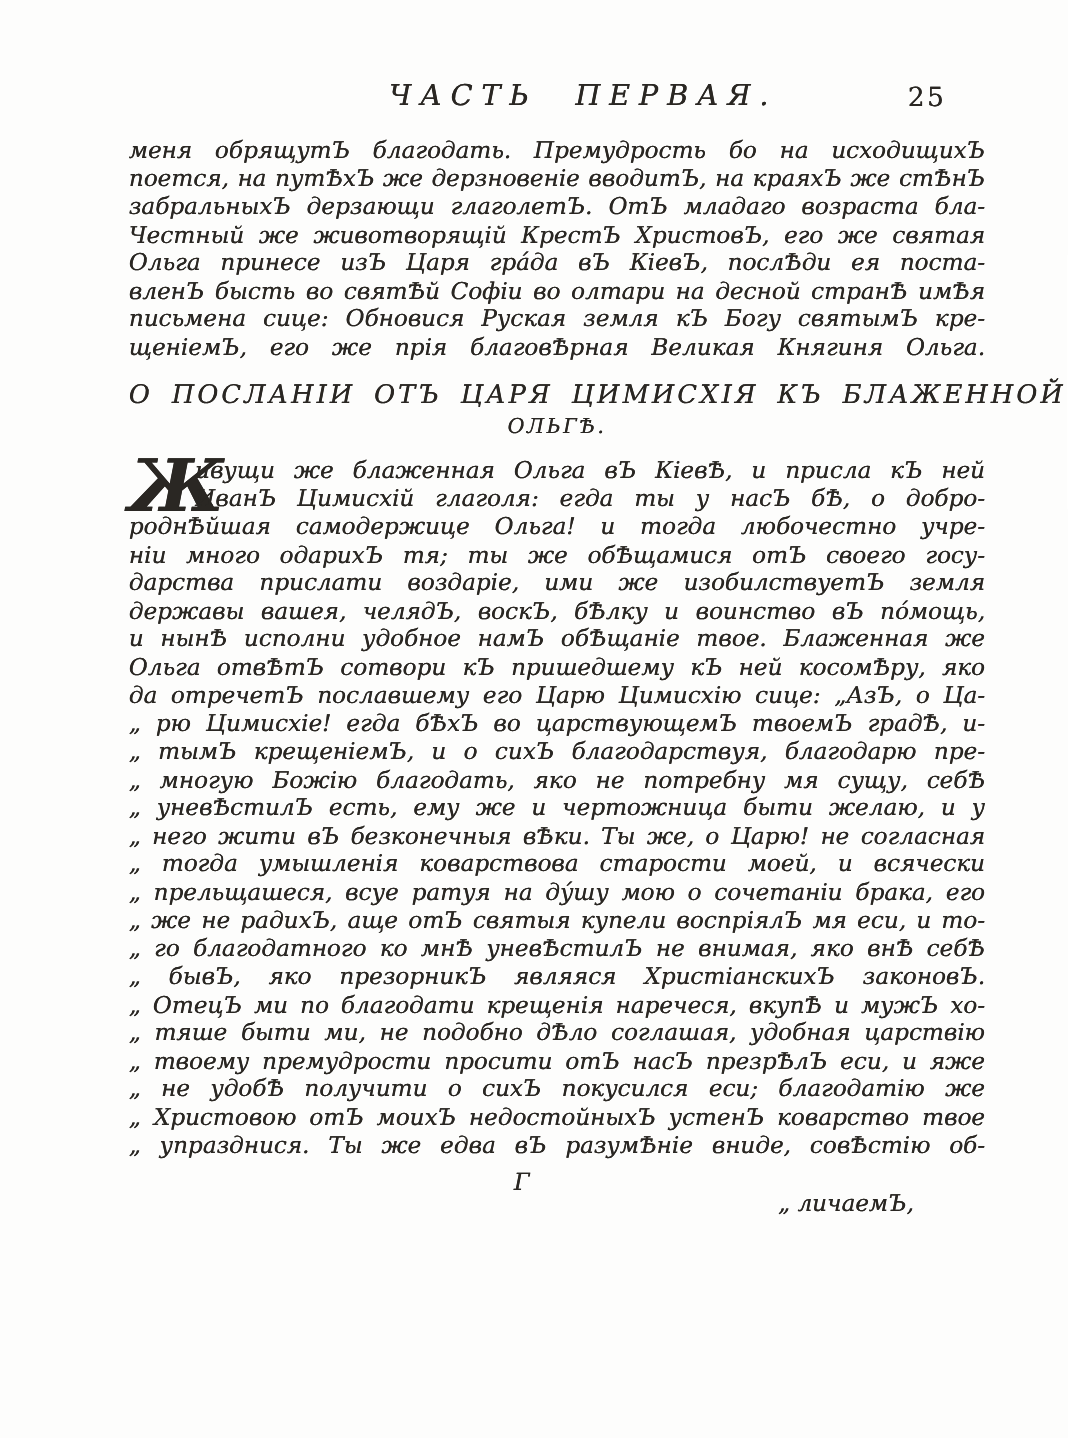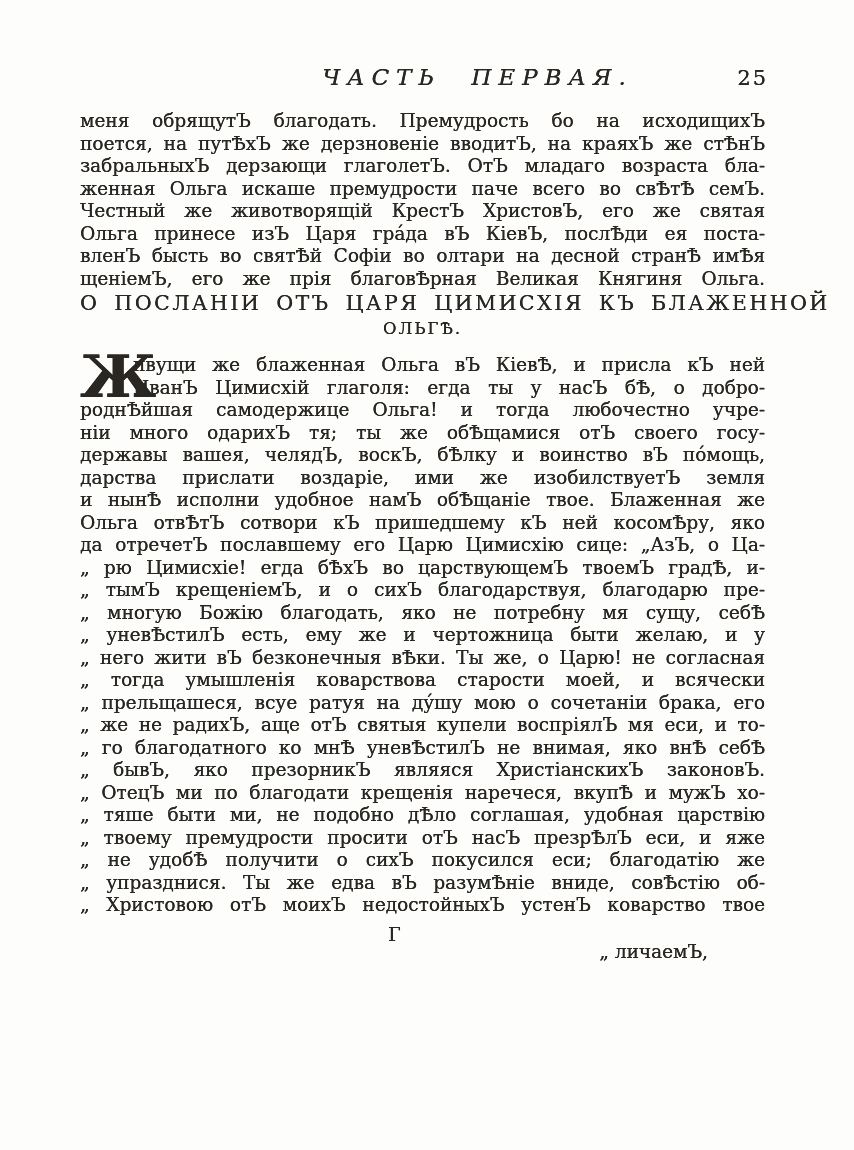--- a/index.html
+++ b/index.html
@@ -9,21 +9,21 @@
     height: 1150px;
     background: #fdfdfc;
     color: #2a2723;
     font-family: "DejaVu Serif", "Liberation Serif", serif;
     overflow: hidden;
     text-shadow: 0.2px 0 0 currentColor;
   }
   .running-head {
     position: absolute;
     top: 64px;
-    left: 95px;
+    left: 84px;
     width: 685px;
     height: 30px;
   }
   .head-title {
     text-align: center;
     transform: translateX(40px);
     font-style: italic;
     font-size: 23px;
     letter-spacing: 7px;
     word-spacing: 16px;
@@ -32,32 +32,34 @@
   .page-num {
     position: absolute;
     top: 2px;
     right: 12px;
     font-size: 21px;
     letter-spacing: 2px;
   }
   .body-text {
     position: absolute;
     top: 110px;
-    left: 80px;
+    left: 103px;
     width: 685px;
+    font-style: italic;
   }
   .line {
     font-size: 18.5px;
     line-height: 22.5px;
     text-align: justify;
     text-align-last: justify;
     text-justify: inter-word;
     white-space: nowrap;
   }
   .section-heading {
+    margin-top: 12px;
     margin-bottom: 12px;
     text-align: center;
   }
   .sh1 {
     font-size: 20.5px;
     line-height: 26px;
     letter-spacing: 2.5px;
     word-spacing: 6px;
     white-space: nowrap;
   }
@@ -107,60 +109,60 @@
     <div class="head-title">ЧАСТЬ ПЕРВАЯ.</div>
     <div class="page-num">25</div>
   </div>
 
   <div class="body-text">
 
     <div class="para">
         <div class="line">меня обрящутЪ благодать.  Премудрость бо на исходищихЪ</div>
         <div class="line">поется, на путѢхЪ же дерзновеніе вводитЪ, на краяхЪ же стѢнЪ</div>
         <div class="line">забральныхЪ дерзающи глаголетЪ.  ОтЪ младаго возраста бла-</div>
-        <div class="line">женная Ольга искаше премудрости паче всего во свѢтѢ семЪ.</div>
         <div class="line">Честный же животворящій КрестЪ ХристовЪ, его же святая</div>
         <div class="line">Ольга принесе изЪ Царя гра́да вЪ КіевЪ, послѢди ея поста-</div>
         <div class="line">вленЪ бысть во святѢй Софіи во олтари на десной странѢ имѢя</div>
+        <div class="line">письмена сице: Обновися Руская земля кЪ Богу святымЪ кре-</div>
         <div class="line">щеніемЪ, его же прія благовѢрная Великая Княгиня Ольга.</div>
       </div>
 
     <div class="section-heading">
       <div class="sh1">О ПОСЛАНІИ ОТЪ ЦАРЯ ЦИМИСХІЯ КЪ БЛАЖЕННОЙ</div>
       <div class="sh2">ОЛЬГѢ.</div>
     </div>
 
     <div class="para para2">
       <span class="dropcap">Ж</span>
       <div class="plines">
           <div class="line">ивущи же блаженная Ольга вЪ КіевѢ, и присла кЪ ней</div>
           <div class="line">ИванЪ Цимисхій глаголя: егда ты у насЪ бѢ, о добро-</div>
           <div class="line">роднѢйшая самодержице Ольга! и тогда любочестно учре-</div>
           <div class="line">ніи много одарихЪ тя; ты же обѢщамися отЪ своего госу-</div>
+          <div class="line">дарства прислати воздаріе, ими же изобилствуетЪ земля</div>
           <div class="line">державы вашея, челядЪ, воскЪ, бѢлку и воинство вЪ по́мощь,</div>
-          <div class="line">дарства прислати воздаріе, ими же изобилствуетЪ земля</div>
           <div class="line">и нынѢ исполни удобное намЪ обѢщаніе твое.  Блаженная же</div>
           <div class="line">Ольга отвѢтЪ сотвори кЪ пришедшему кЪ ней косомѢру, яко</div>
           <div class="line">да отречетЪ пославшему его Царю Цимисхію сице: „АзЪ, о Ца-</div>
           <div class="line">„ рю Цимисхіе!  егда бѢхЪ во царствующемЪ твоемЪ градѢ, и-</div>
           <div class="line">„ тымЪ крещеніемЪ, и о сихЪ благодарствуя, благодарю пре-</div>
           <div class="line">„ многую Божію благодать, яко не потребну мя сущу, себѢ</div>
           <div class="line">„ уневѢстилЪ есть, ему же и чертожница быти желаю, и у</div>
           <div class="line">„ него жити вЪ безконечныя вѢки.  Ты же, о Царю! не согласная</div>
           <div class="line">„ тогда умышленія коварствова старости моей, и всячески</div>
           <div class="line">„ прельщашеся, всуе ратуя на ду́шу мою о сочетаніи брака, его</div>
           <div class="line">„ же не радихЪ, аще отЪ святыя купели воспріялЪ мя еси, и то-</div>
           <div class="line">„ го благодатного ко мнѢ уневѢстилЪ не внимая, яко внѢ себѢ</div>
           <div class="line">„ бывЪ, яко презорникЪ являяся ХристіанскихЪ законовЪ.</div>
           <div class="line">„ ОтецЪ ми по благодати крещенія наречеся, вкупѢ и мужЪ хо-</div>
           <div class="line">„ тяше быти ми, не подобно дѢло соглашая, удобная царствію</div>
           <div class="line">„ твоему премудрости просити отЪ насЪ презрѢлЪ еси, и яже</div>
           <div class="line">„ не удобѢ получити о сихЪ покусился еси; благодатію же</div>
+          <div class="line">„ Христовою отЪ моихЪ недостойныхЪ устенЪ коварство твое</div>
           <div class="line">„ упразднися.  Ты же едва вЪ разумѢніе вниде, совѢстію об-</div>
-          <div class="line">„ Христовою отЪ моихЪ недостойныхЪ устенЪ коварство твое</div>
         </div>
     </div>
 
     <div class="page-foot">
       <span class="sig">Г</span>
       <span class="catchword">„ личаемЪ,</span>
     </div>
 
   </div>
 </div>

